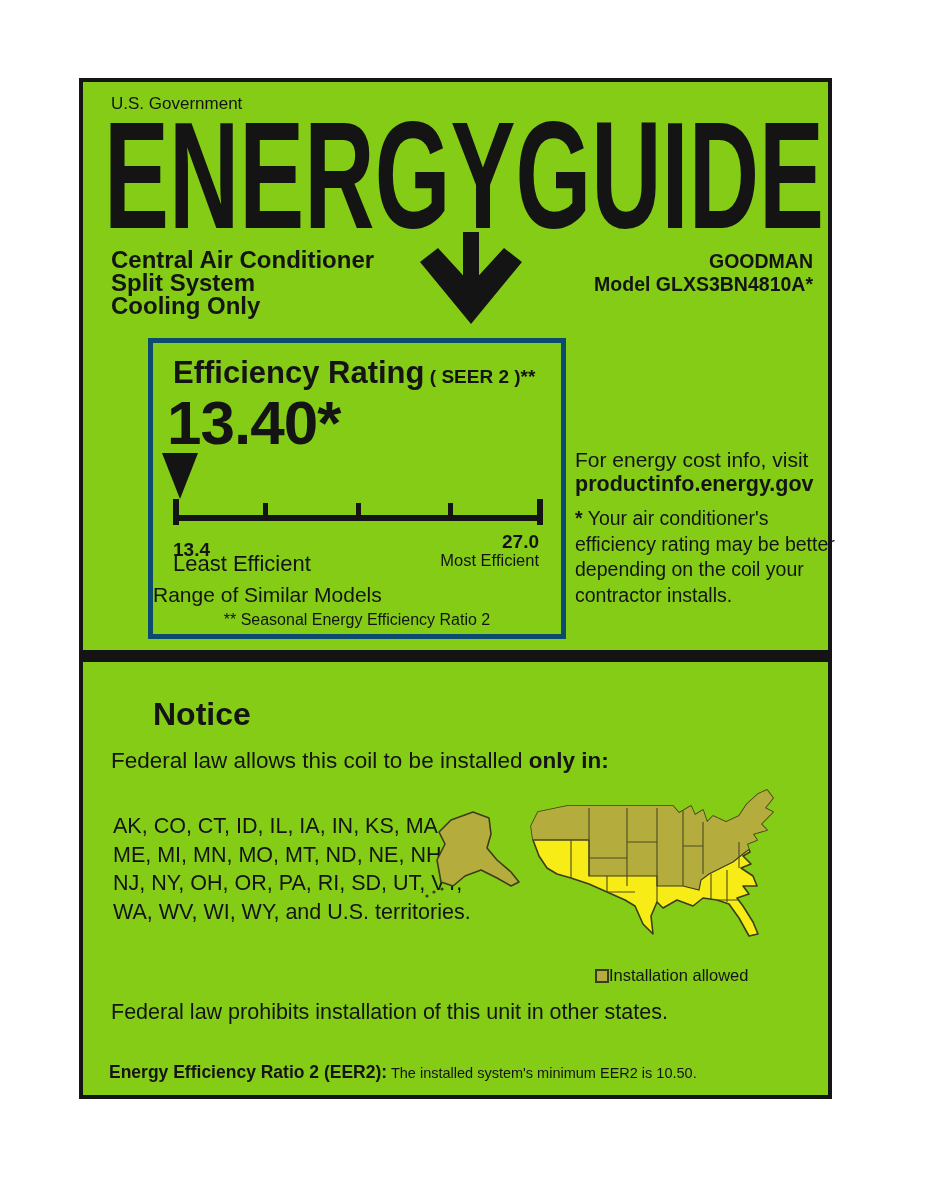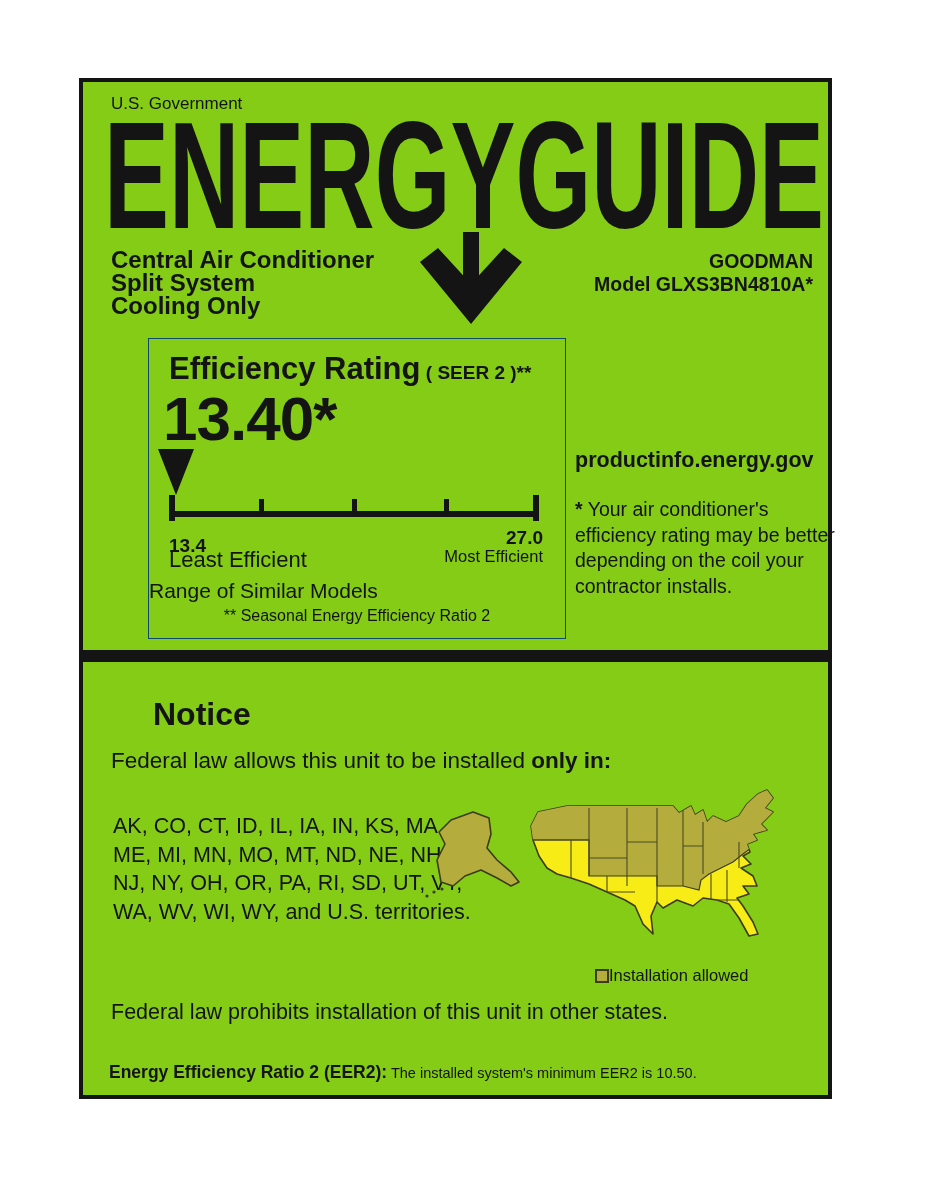--- a/index.html
+++ b/index.html
@@ -18,39 +18,39 @@
   .hdr-left  { left:28px; top:12px; font-size:17px; }
   .hdr-right { right:15px; top:13px; font-size:16.5px; }
 
   .logo-svg { left:20px; top:34px; }
   .arrow-svg { left:333px; top:150px; }
 
   .prod-left  { left:28px; top:166px; font-size:24px; line-height:23px; font-weight:bold; }
   .prod-right { right:15px; top:168px; font-size:19.5px; line-height:23px; font-weight:bold; text-align:right; }
 
   .eff-box { left:65px; top:256px; width:418px; height:301px;
-             border:1px solid #0c4a6e; box-sizing:border-box; }
+             border:5px solid #0c4a6e; box-sizing:border-box; }
   .eff-title   { left:20px; top:12px; font-size:31px; font-weight:bold; white-space:nowrap; }
   .eff-title .suffix { font-size:19px; }
   .eff-value   { left:14px; top:44px; font-size:62px; font-weight:bold; letter-spacing:-1px; }
   .marker-svg  { left:8px; top:108px; }
   .scale-line  { left:20px; top:172px; width:370px; height:6px; background:#141414; }
   .tick-end    { width:6px; height:26px; top:156px; background:#141414; }
   .tick-mid    { width:5px; height:12px; top:160px; background:#141414; }
   .scale-min   { left:20px;  top:188px; font-size:19px; font-weight:bold;margin-top:8px; }
   .scale-max   { right:22px; top:188px; font-size:19px; font-weight:bold; }
   .scale-least { left:20px;  top:208px; font-size:22px; }
   .scale-most  { right:22px; top:208px; font-size:16.5px; }
   .range-title { left:0; right:0; top:240px; text-align:left; font-size:21px; }
   .range-note  { left:0; right:0; top:268px; text-align:center; font-size:16px; }
 
   .cost-info { left:492px; top:366px; width:268px; }
   .cost-l1 { font-size:21px; }
   .cost-l2 { font-size:21.5px; font-weight:bold; }
-  .cost-note { margin-top:24px; font-size:19.5px; line-height:25.5px; }
+  .cost-note { margin-top:9px; font-size:19.5px; line-height:25.5px; }
 
   .divider { left:-4px; top:568px; width:753px; height:12px; background:#141414; }
 
   .notice-heading { left:28px; top:614px; font-size:32px; font-weight:bold;margin-left:42px; }
   .allows-line { left:28px; top:666px; font-size:22.5px; }
   .states { left:30px; top:730px; font-size:21.5px; line-height:28.5px; }
 
   .map-svg { left:338px; top:700px; }
   .legend { left:512px; top:884px; display:flex; align-items:center; }
   .legend-swatch { width:14px; height:14px; background:#b5ac3e; border:2px solid #3c3c1c; box-sizing:border-box; }
@@ -108,28 +108,29 @@
     <div class="abs scale-min">13.4</div>
     <div class="abs scale-max">27.0</div>
     <div class="abs scale-least">Least Efficient</div>
     <div class="abs scale-most">Most Efficient</div>
 
     <div class="abs range-title">Range of Similar Models</div>
     <div class="abs range-note">** Seasonal Energy Efficiency Ratio 2</div>
   </div>
 
   <div class="abs cost-info">
+    <div class="cost-l1">For energy cost info, visit</div>
     <div class="cost-l2">productinfo.energy.gov</div>
     <div class="cost-note"><span class="b">*</span><span> Your air conditioner's efficiency rating may be better depending on the coil your contractor installs.</span></div>
   </div>
 
   <div class="abs divider"></div>
 
   <div class="abs notice-heading">Notice</div>
-  <div class="abs allows-line"><span>Federal law allows this unit to be installed </span><span class="b">only in:</span></div>
+  <div class="abs allows-line"><span>Federal law allows this coil to be installed </span><span class="b">only in:</span></div>
 
   <div class="abs states">
     <div>AK, CO, CT, ID, IL, IA, IN, KS, MA,</div>
     <div>ME, MI, MN, MO, MT, ND, NE, NH,</div>
     <div>NJ, NY, OH, OR, PA, RI, SD, UT, VT,</div>
     <div>WA, WV, WI, WY, and U.S. territories.</div>
   </div>
 
   <svg class="abs map-svg" width="405" height="184" viewBox="0 0 405 184">
     <defs>

